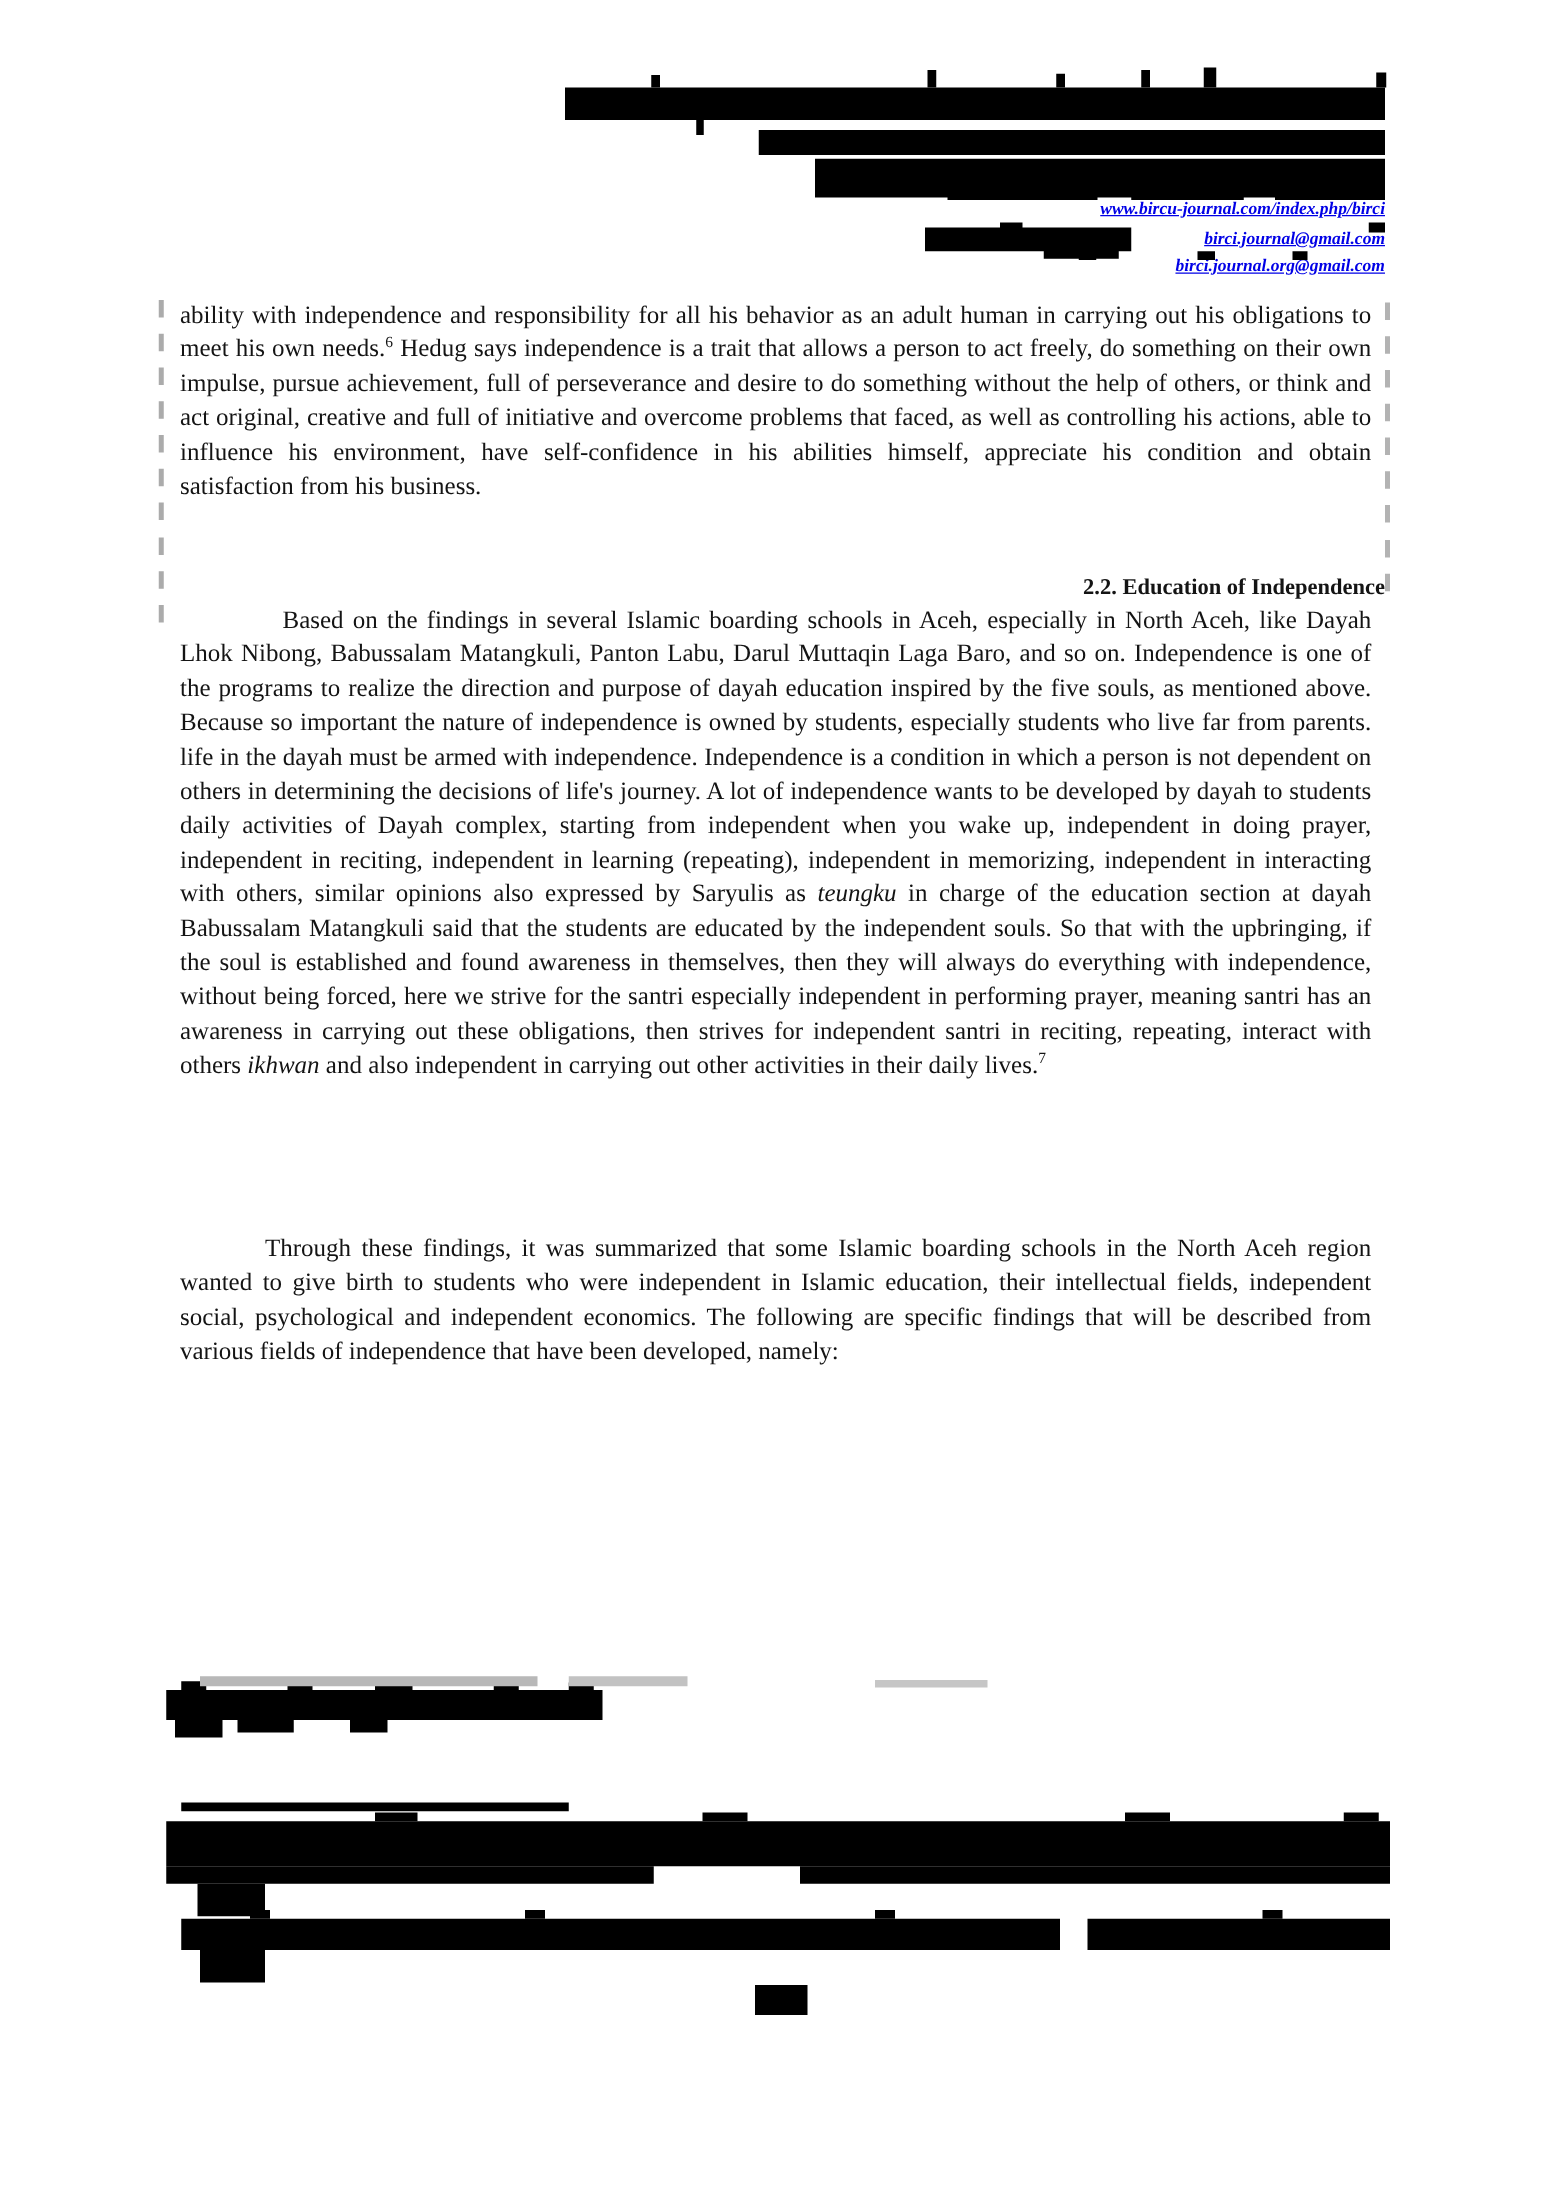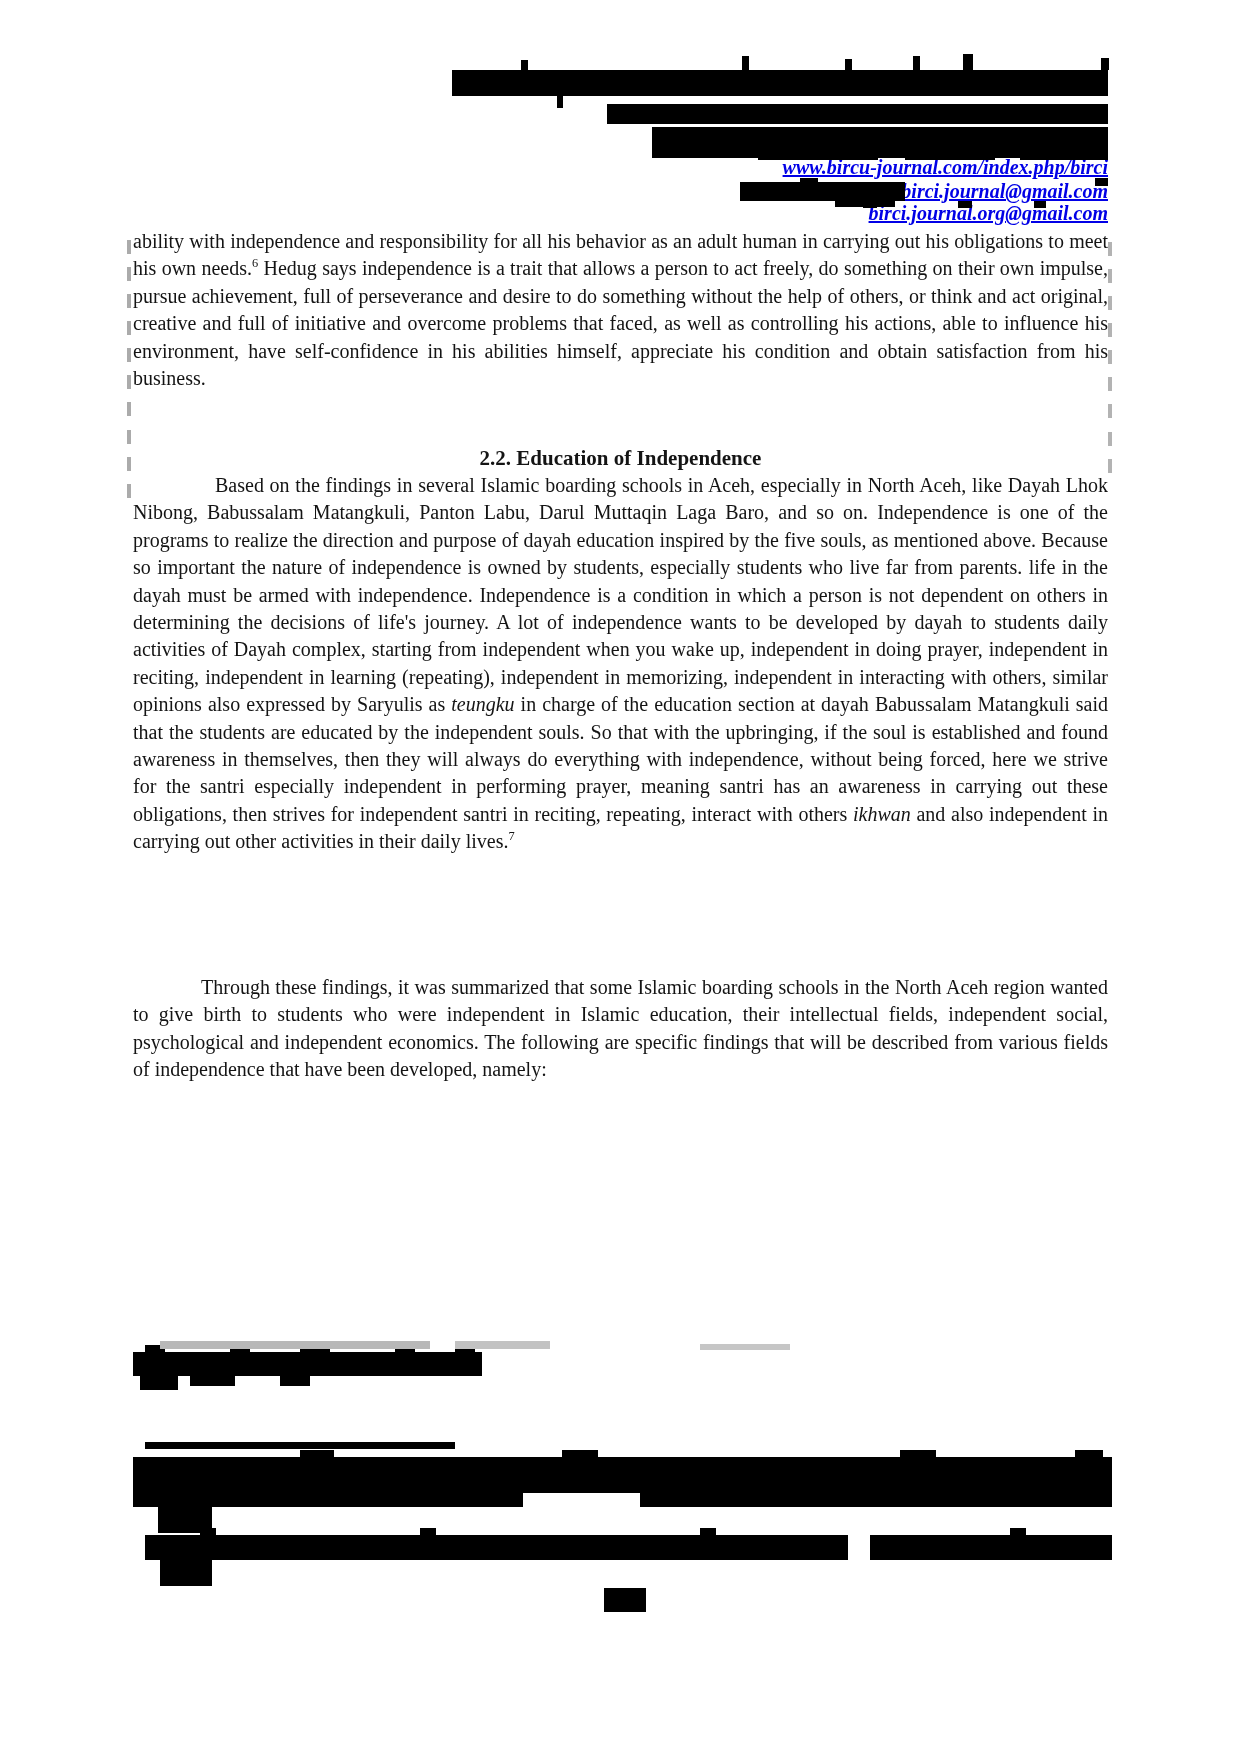--- a/index.html
+++ b/index.html
@@ -13,48 +13,48 @@
   }
   
   .rd{position:absolute;background:#000;}
   
   .hlink{
     position:absolute;
     right:132px;
     font-family:"Liberation Serif","DejaVu Serif",serif;
     font-weight:bold;
     font-style:italic;
-    font-size:20px;
+    font-size:14px;
     line-height:21px;
     color:#0100e6;
     text-decoration:underline;
     white-space:nowrap;
     cursor:pointer;
   }
   
   .flow{
     position:absolute;
     left:133px;top:228px;width:975px;
     font-size:20px;
     line-height:27.4px;
     text-align:justify;
   }
-  .flow p{margin:0;}
+  .flow p{margin:11px;}
   .indent{text-indent:68px;}
   .indent-lg{text-indent:82px;}
   .p-intro{min-height:191px;}
   .p-opinions{min-height:82px;}
   .p-edu{min-height:492px;}
   .p-disc{min-height:137px;}
   h3.sec{
     margin:26px 0 0 0;
-    font-size:21px;
+    font-size:18px;
     line-height:27px;
     font-weight:bold;
-    text-align:center;
+    text-align:right;
   }
   h3.disc{
     margin:122px 0 0 0;
     font-size:21px;
     line-height:28px;
     font-weight:bold;
     text-align:center;
   }
   h3.disc .num{letter-spacing:.5px;}
   h3.disc .ttl{margin-left:16px;}

